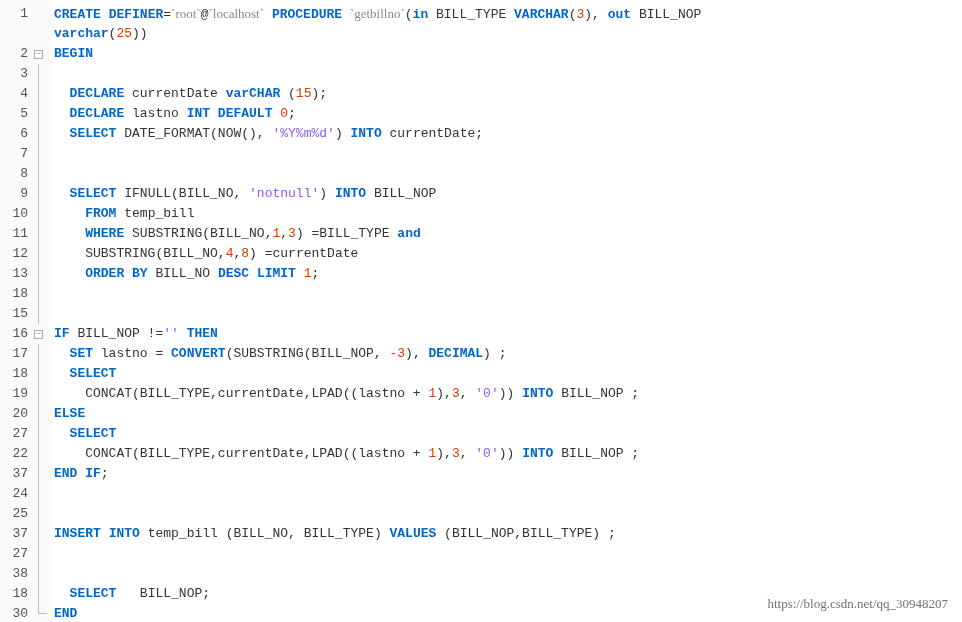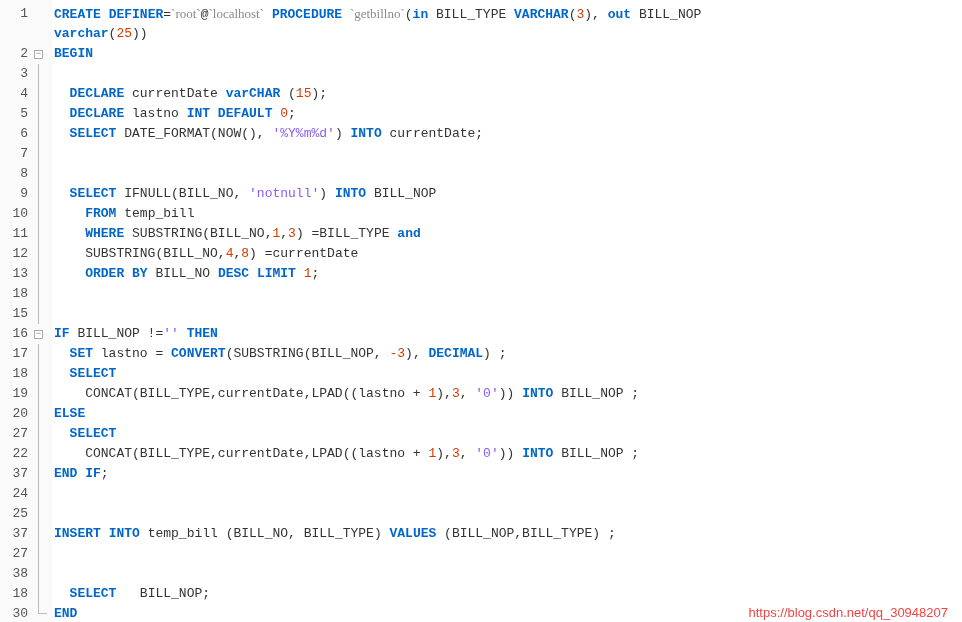--- a/index.html
+++ b/index.html
@@ -87,24 +87,24 @@
     vertical-align: top;
   }
   .kw { color: #0066cc; font-weight: bold; }
   .num { color: #d63b00; }
   .str { color: #8b5cf6; }
   .backtick { color: #8a8a8a; font-family: Liberation Serif, serif; }
   .op { color: #333; }
   .watermark {
     position: absolute;
     right: 14px;
-    bottom: 2px;
-    color: #ef4444;
+    bottom: 10px;
+    color: #737373;
     font-size: 13px;
-    font-family: Liberation Sans, sans-serif;
+    font-family: Liberation Serif, serif;
     pointer-events: none;
   }
 </style>
 </head>
 <body>
 
 <div class="editor">
   <div class="gutter" id="gutter">
       <div class="ln">1</div>
       <div class="ln"></div>

